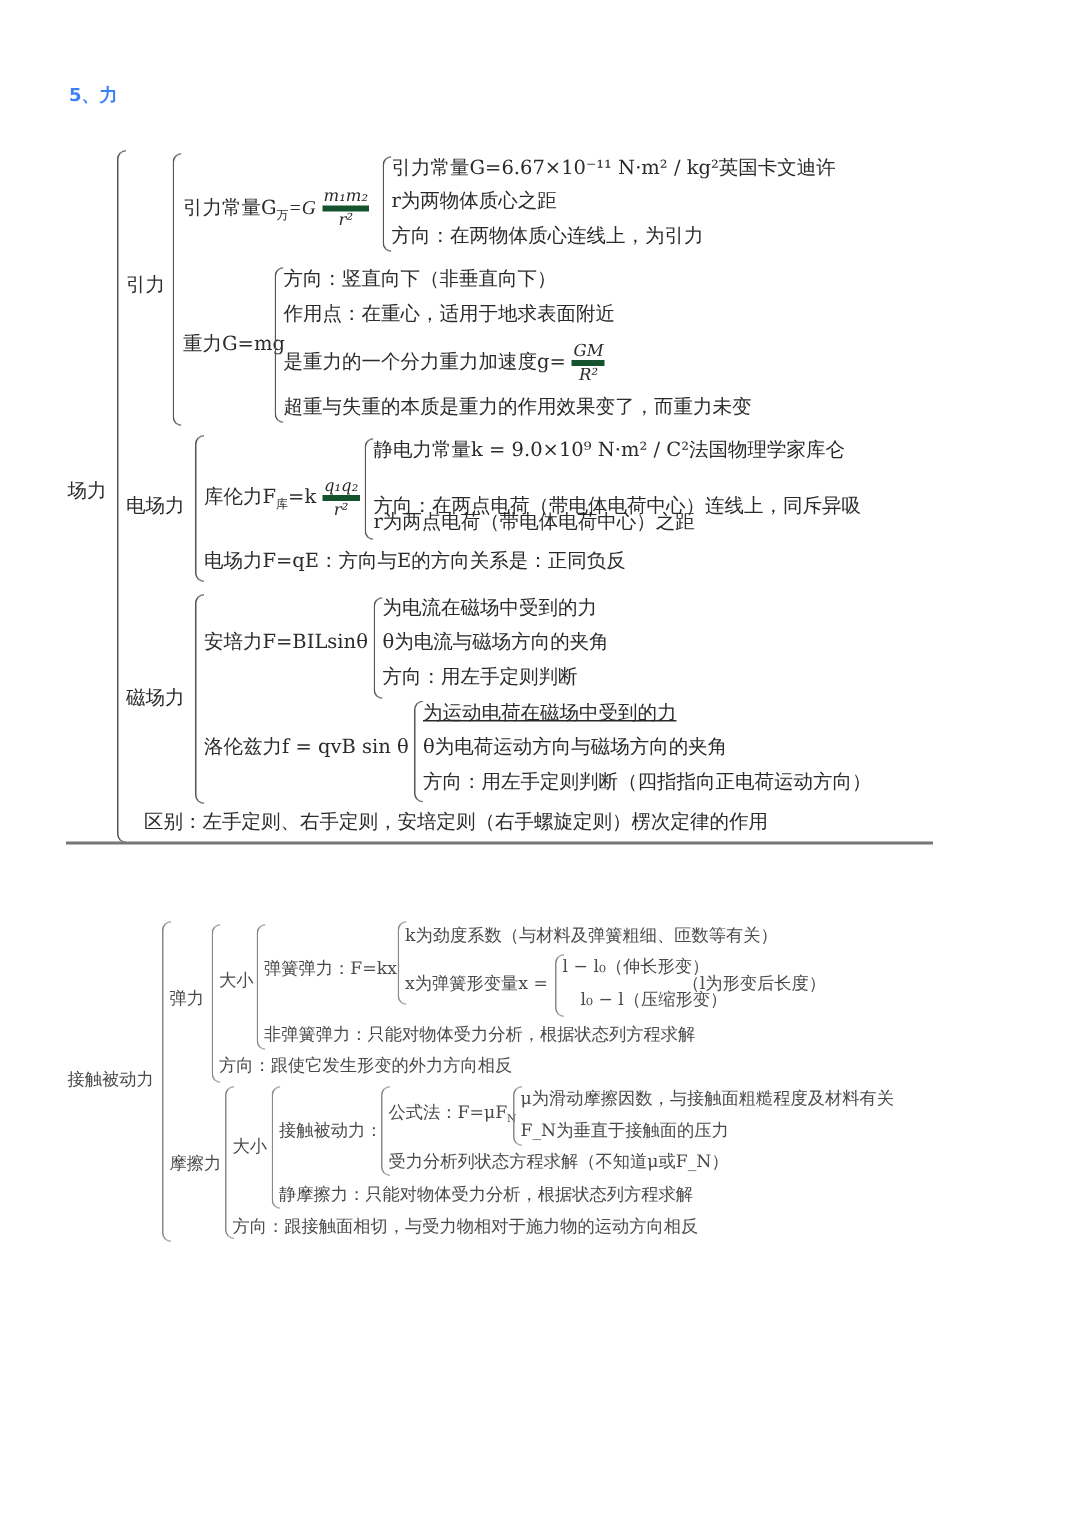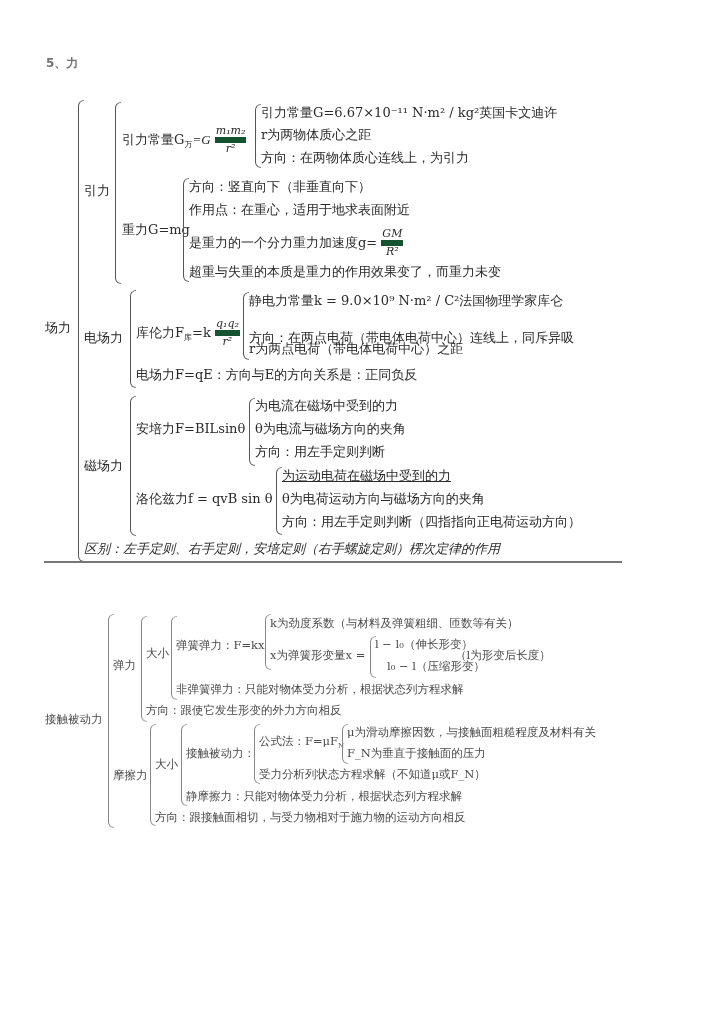--- a/index.html
+++ b/index.html
@@ -1,26 +1,26 @@
 <!DOCTYPE html>
 <html><head>
   <meta charset="utf-8">
   <style>
     html, body { margin: 0; padding: 0; background: #ffffff; }
     body { width: 720px; height: 1018px; position: relative; overflow: hidden;
            font-family: "DejaVu Serif", "Liberation Serif", serif; color: #222; }
     .heading { position: absolute; left: 46px; top: 55px; font-family: "DejaVu Sans", "Liberation Sans", sans-serif;
-               font-size: 12px; font-weight: bold; color: #737373; }
+               font-size: 12px; font-weight: bold; color: #3b82f6; }
     .t { position: absolute; white-space: nowrap; font-size: 13px; line-height: 16px; color: #2a2a2a; }
     .t2 { position: absolute; white-space: nowrap; font-size: 11.5px; line-height: 14px; color: #4a4a4a; }
     .br { position: absolute; border-left: 1.2px solid #555; border-radius: 6px 0 0 6px; width: 5px;
           border-top: 1px solid #777; border-bottom: 1px solid #777; }
     .br.light { border-left-color: #888; border-top-color: #aaa; border-bottom-color: #aaa; }
     .frac { display: inline-block; vertical-align: middle; text-align: center; font-style: italic; line-height: 12px; font-size: 11px; }
-    .frac .num { display: block; border-bottom: 6px solid #14532d; padding: 0 1px; }
+    .frac .num { display: block; border-bottom: 4px solid #14532d; padding: 0 1px; }
     .frac .den { display: block; }
     .hrule { position: absolute; height: 2px; background: #777; }
     i { font-family: "Liberation Serif", "DejaVu Serif", serif; }
   </style>
 </head>
 <body>
 
 <div class="heading">5、力</div>
 
 <div>
@@ -68,21 +68,21 @@
   <span class="t" style="left:255px;top:398px;">为电流在磁场中受到的力</span>
   <span class="t" style="left:255px;top:421px;">θ为电流与磁场方向的夹角</span>
   <span class="t" style="left:255px;top:444px;">方向：用左手定则判断</span>
 
   <span class="t" style="left:136px;top:491px;">洛伦兹力f = qvB sin θ</span>
   <div class="br" style="left:276px;top:467px;height:66px;"></div>
   <span class="t" style="left:282px;top:468px;text-decoration:underline;">为运动电荷在磁场中受到的力</span>
   <span class="t" style="left:282px;top:491px;">θ为电荷运动方向与磁场方向的夹角</span>
   <span class="t" style="left:282px;top:514px;text-align:right;">方向：用左手定则判断（四指指向正电荷运动方向）</span>
 
-  <span class="t" style="left:84px;top:541px;font-style:italic;">区别：左手定则、右手定则，安培定则（右手螺旋定则）楞次定律的作用</span>
+  <span class="t" style="left:96px;top:541px;">区别：左手定则、右手定则，安培定则（右手螺旋定则）楞次定律的作用</span>
   <div class="hrule" style="left:44px;top:561px;width:578px;"></div>
 </div>
 
 <div>
   <span class="t2" style="left:45px;top:712px;">接触被动力</span>
   <div class="br light" style="left:108px;top:614px;height:212px;"></div>
 
   <span class="t2" style="left:113px;top:658px;">弹力</span>
   <div class="br light" style="left:141px;top:616px;height:104px;"></div>
   <span class="t2" style="left:146px;top:646px;">大小</span>

